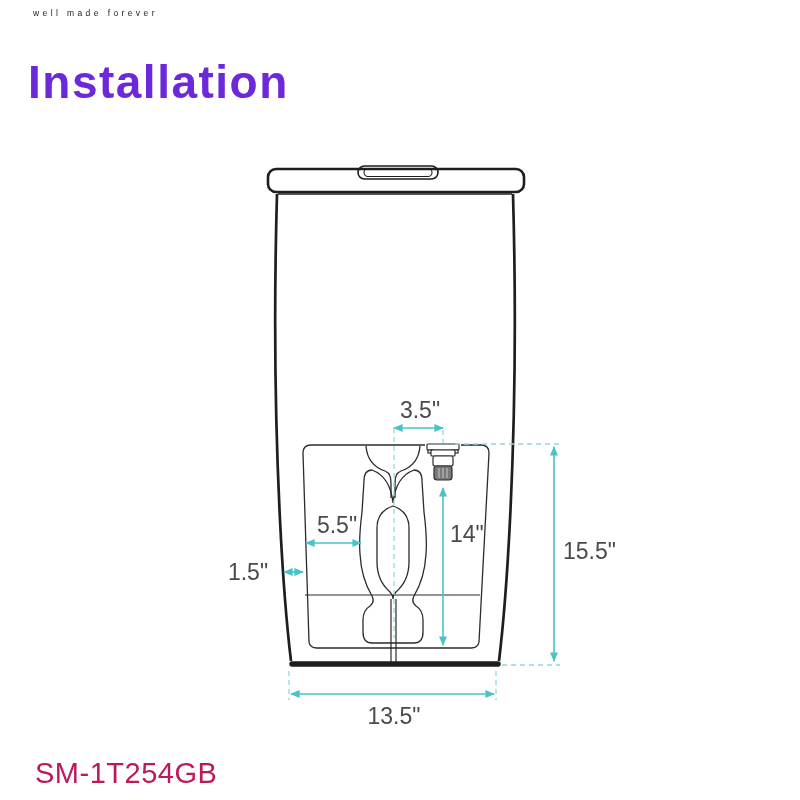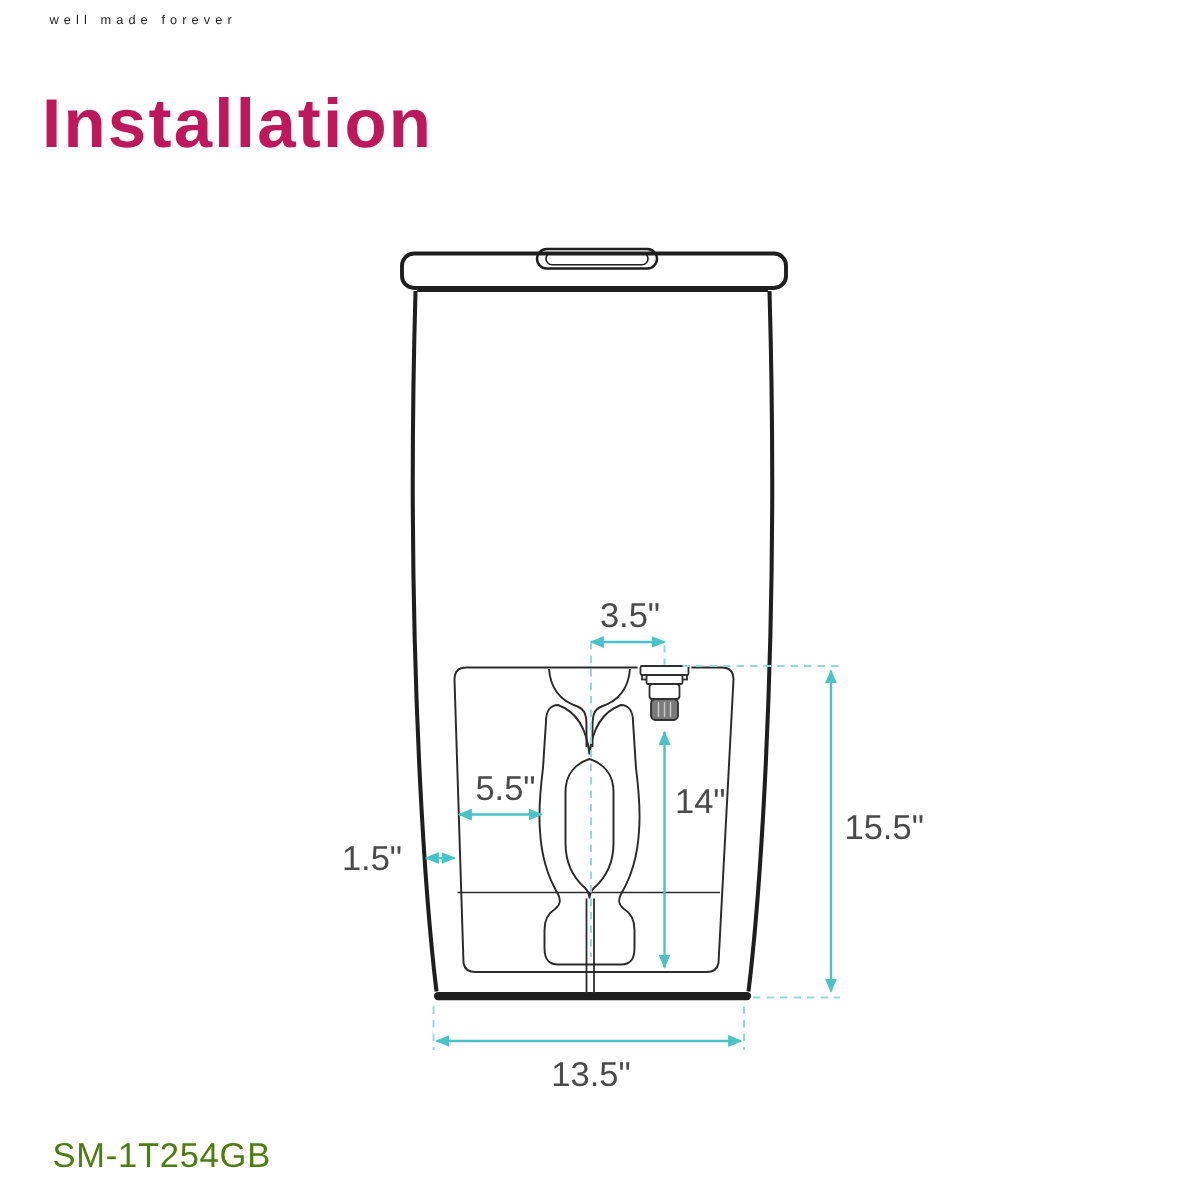--- a/index.html
+++ b/index.html
@@ -5,22 +5,22 @@
   html,body{margin:0;padding:0;background:#fff;}
   .page{position:relative;width:800px;height:800px;background:#ffffff;overflow:hidden;
         font-family:"Liberation Sans",sans-serif;}
   .logo{position:absolute;left:33px;top:12px;color:#161616;}
   .brand-script{font-family:"DejaVu Serif",serif;font-style:italic;font-weight:600;
         font-size:30px;line-height:1.1;letter-spacing:1px;white-space:nowrap;}
   .brand-script sup{font-size:11px;font-style:normal;vertical-align:super;letter-spacing:0;}
   .tagline{font-size:8.5px;letter-spacing:3.4px;text-align:left;margin-top:-4px;
         padding-right:4px;color:#1d1d1d;white-space:nowrap;}
   .title{position:absolute;left:28px;top:58px;font-size:46px;font-weight:700;
-        color:#be185d;letter-spacing:1.5px;line-height:1.05;}
-  .product-code{position:absolute;left:35px;top:757px;font-size:23px;color:#4d7c0f;
+        color:#6d28d9;letter-spacing:1.5px;line-height:1.05;}
+  .product-code{position:absolute;left:35px;top:757px;font-size:29px;color:#be185d;
         letter-spacing:0.5px;}
   svg.diagram{position:absolute;left:0;top:0;}
   .ink{stroke:#1e1e1e;fill:none;}
   .thin{stroke:#2b2b2b;fill:none;}
   .dimtext{fill:#4a4a4a;font-family:"Liberation Sans",sans-serif;font-size:23px;}
   .dimline{stroke:#4bc2c8;stroke-width:1.6;fill:none;}
   .dashline{stroke:#93d9dc;stroke-width:1.3;fill:none;stroke-dasharray:5 4;}
 </style>
 </head>
 <body>

